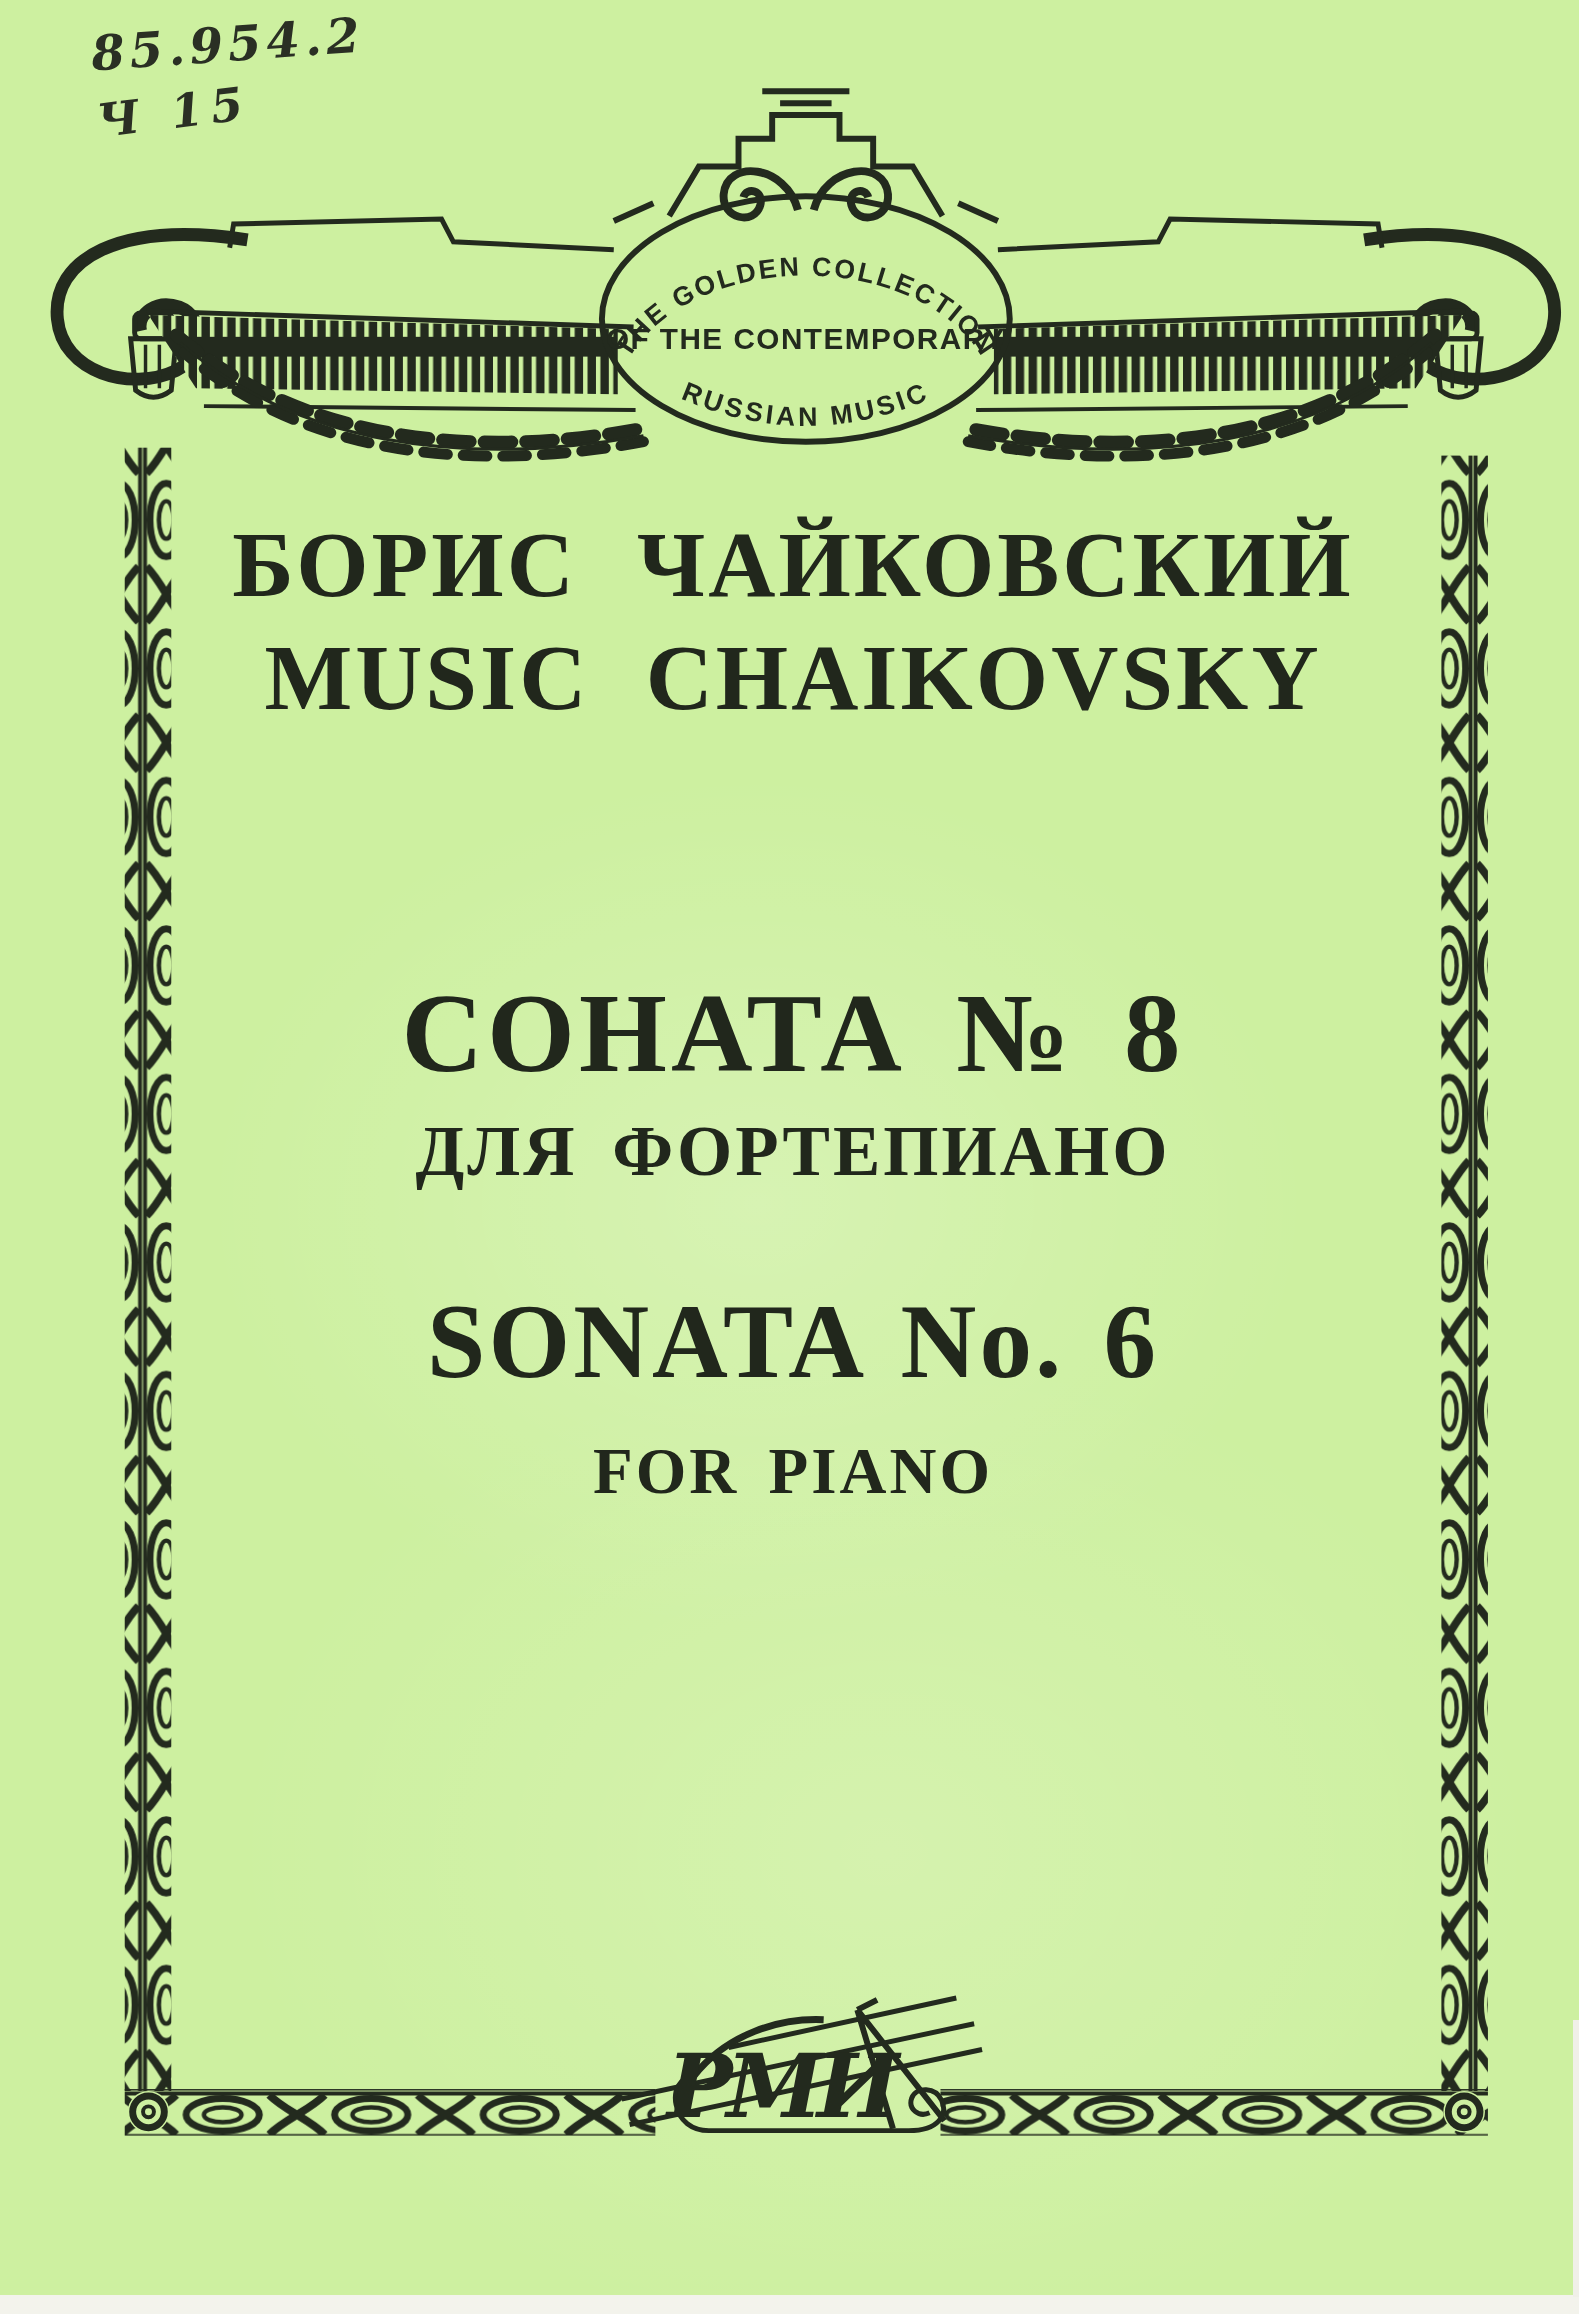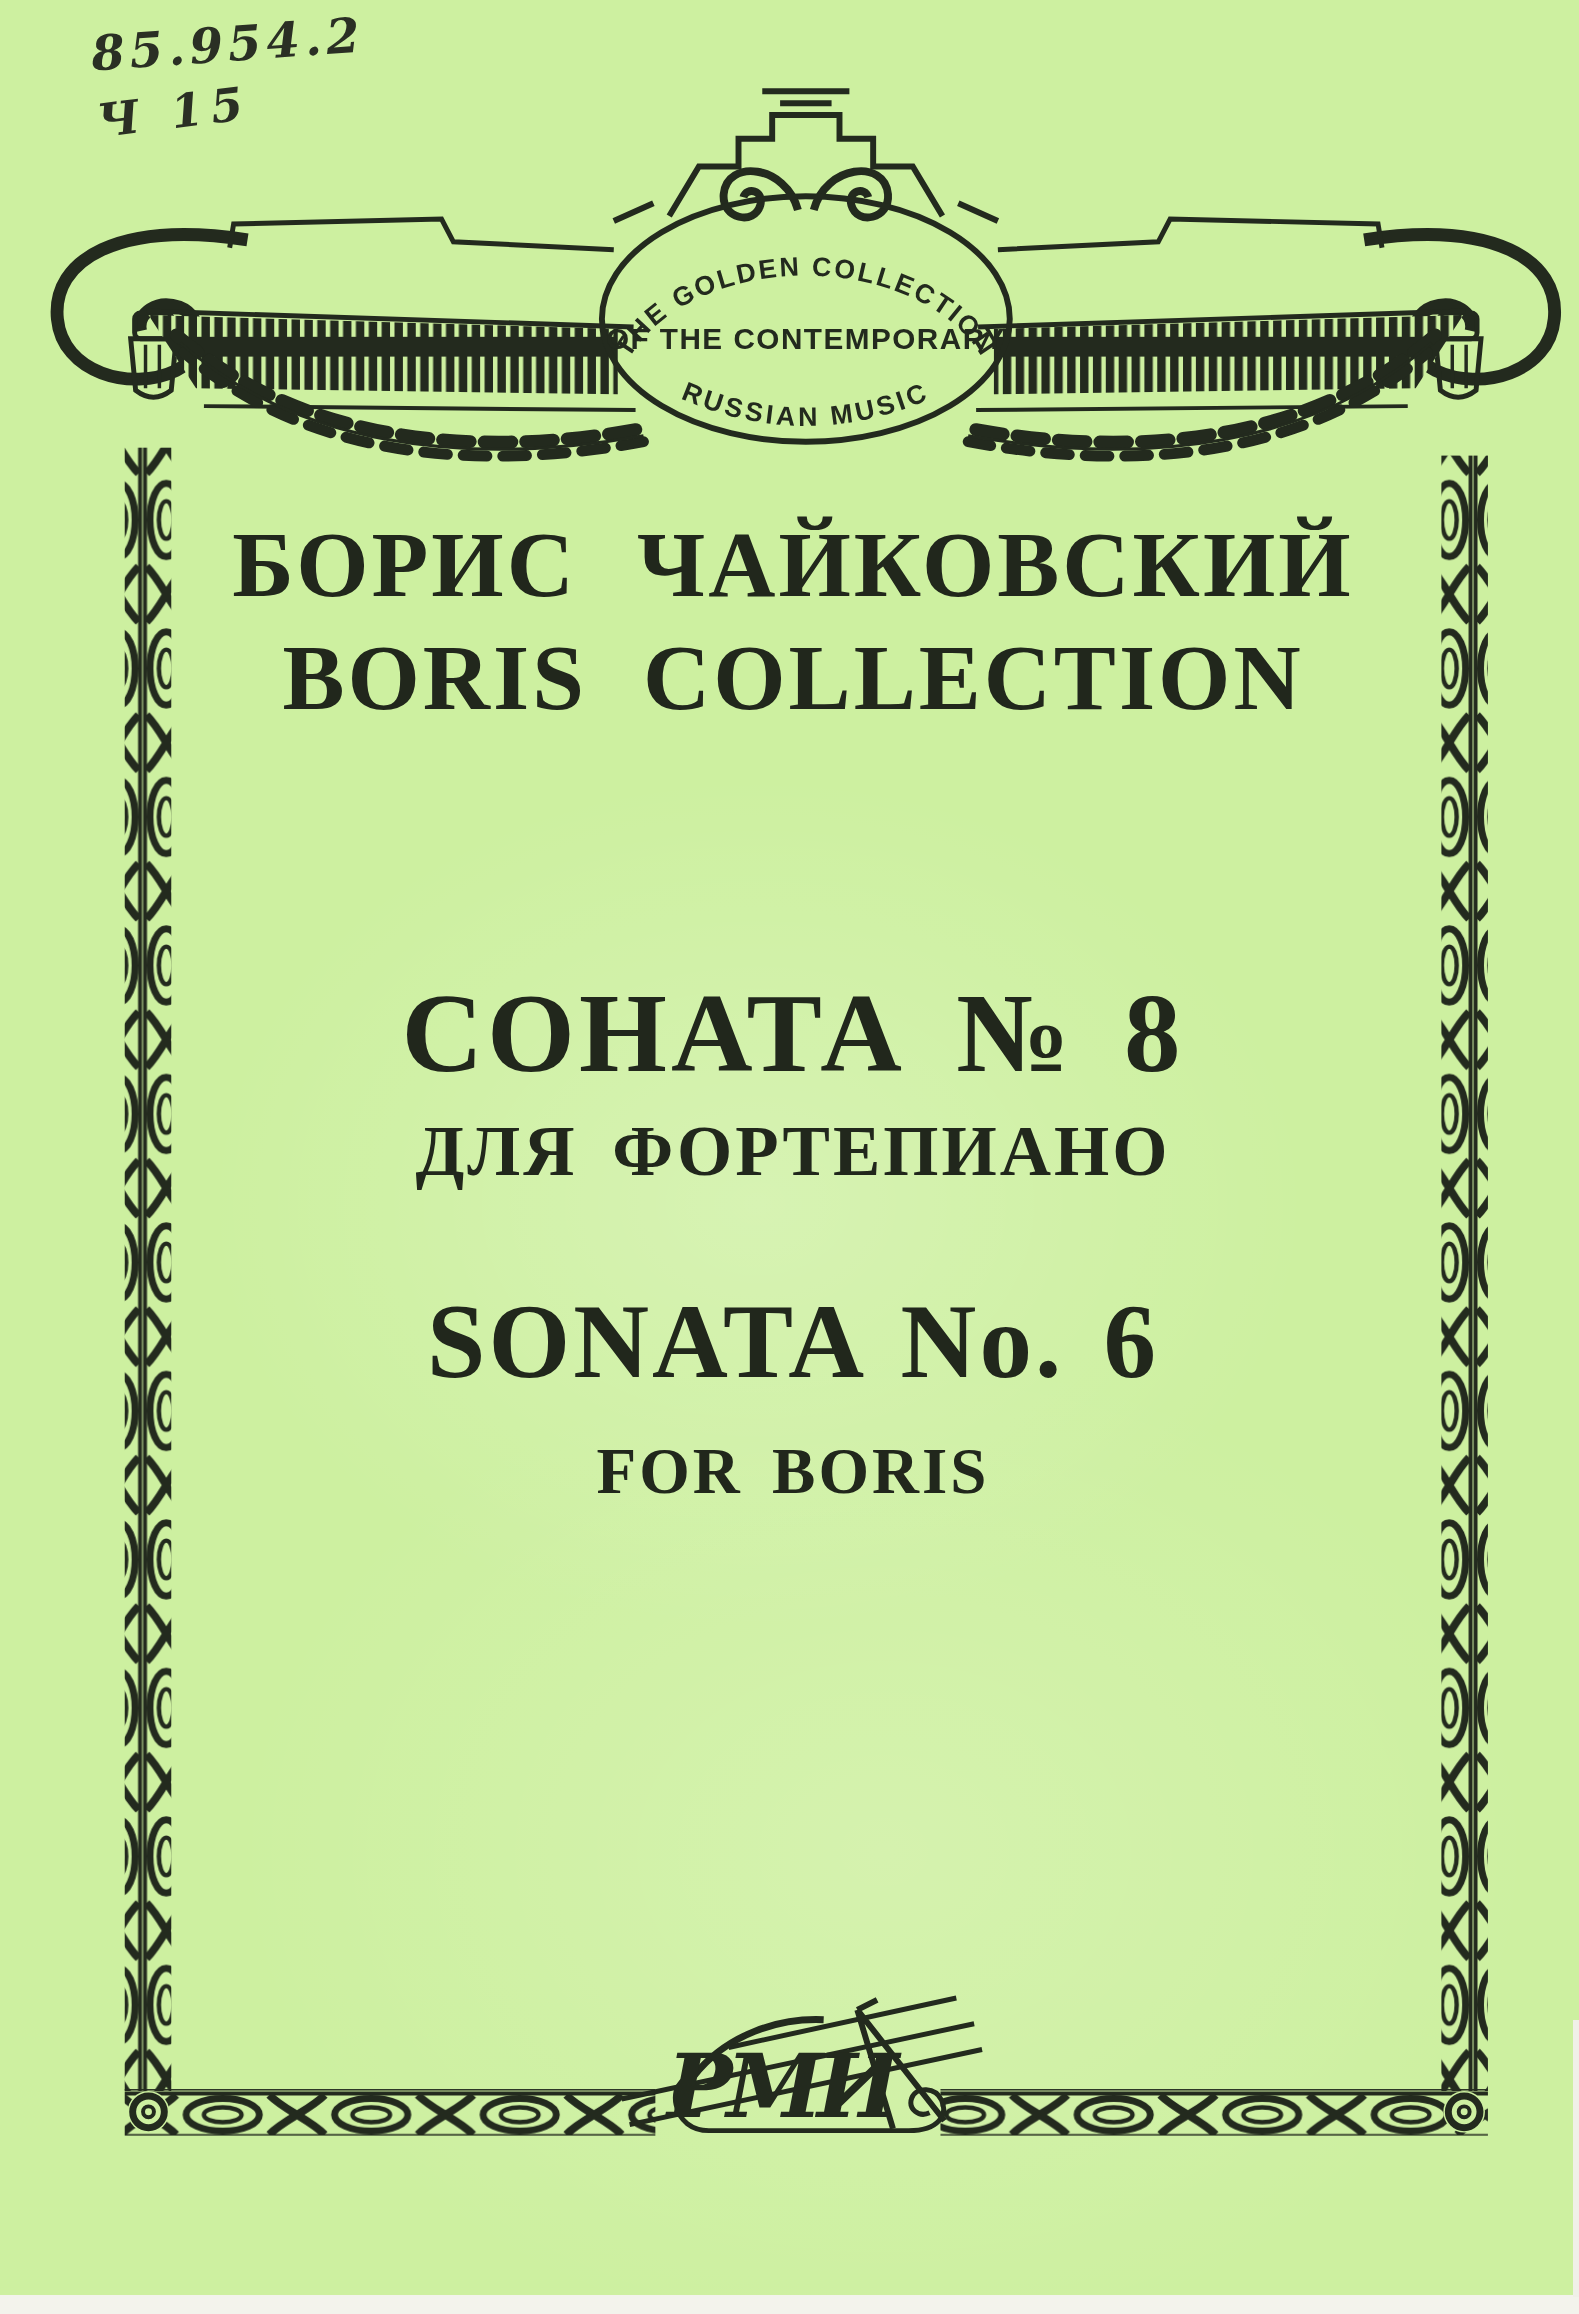--- a/index.html
+++ b/index.html
@@ -144,21 +144,21 @@
       <path d="M 700 2098 C 686 2098 680 2112 683 2126 C 686 2142 699 2152 716 2152 L 918 2152 C 948 2152 958 2136 951 2121 C 945 2108 926 2107 921 2119 C 917 2130 928 2139 939 2134" stroke-width="5"></path>
       <path d="M 700 2098 C 734 2054 788 2038 832 2040" stroke-width="7"></path>
 
       <path d="M 866 2030 L 954 2142 M 866 2030 L 902 2150 M 866 2030 L 886 2020" stroke-width="6"></path>
     </g>
     <text x="788" y="2138" font-family="DejaVu Serif, Liberation Serif, serif" font-style="italic" font-weight="bold" font-size="88" letter-spacing="-6" fill="#232a1e" text-anchor="middle">РМИ</text>
   </g>
 </svg>
 
 <div class="txt composer-ru">БОРИС  ЧАЙКОВСКИЙ</div>
-<div class="txt composer-en">BORIS  COLLECTION</div>
+<div class="txt composer-en">MUSIC  CHAIKOVSKY</div>
 <div class="txt work-ru">СОНАТА № 8</div>
 <div class="txt sub-ru">ДЛЯ ФОРТЕПИАНО</div>
 <div class="txt work-en">SONATA No. 6</div>
-<div class="txt sub-en">FOR BORIS</div>
+<div class="txt sub-en">FOR PIANO</div>
 
 <div class="edge-bottom"></div>
 <div class="edge-right"></div>
 
 
 </body></html>

